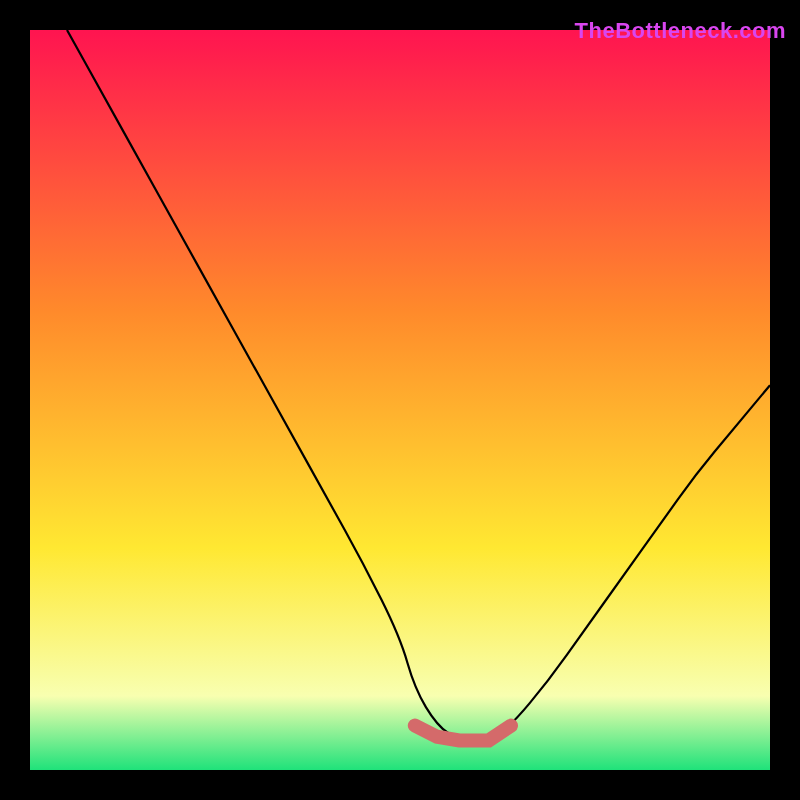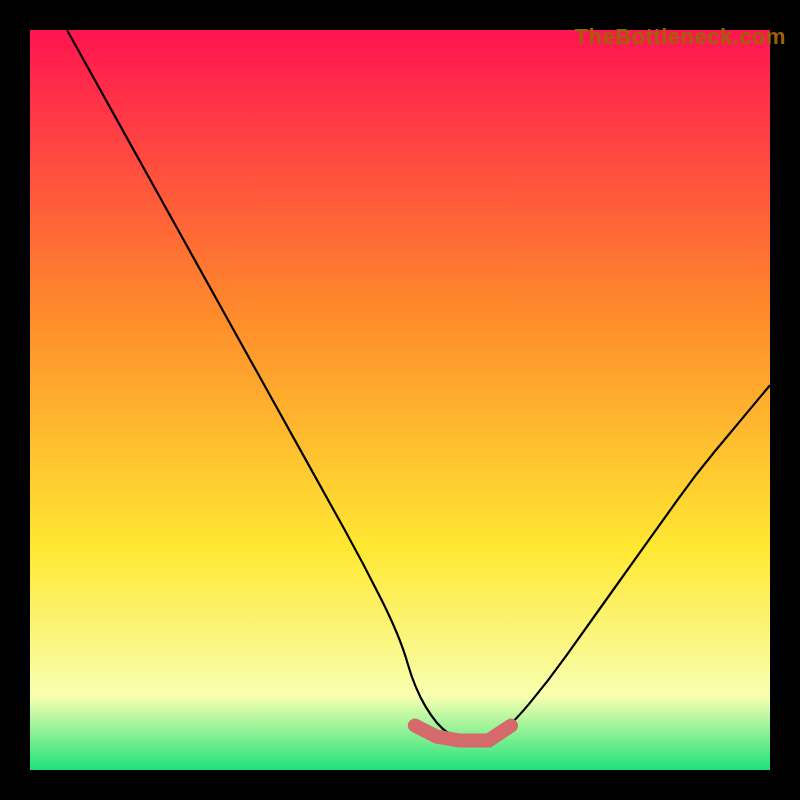--- a/index.html
+++ b/index.html
@@ -12,23 +12,23 @@
     overflow: hidden;
   }
   .frame {
     position: relative;
     width: 800px;
     height: 800px;
     background: #000;
   }
   .watermark {
     position: absolute;
-    top: 24px;
+    top: 18px;
     right: 14px;
-    color: #a16207;
+    color: #d946ef;
     font-size: 22px;
     font-weight: 600;
     letter-spacing: 0.5px;
     z-index: 10;
   }
   .plot {
     position: absolute;
     left: 30px;
     top: 30px;
     width: 740px;

